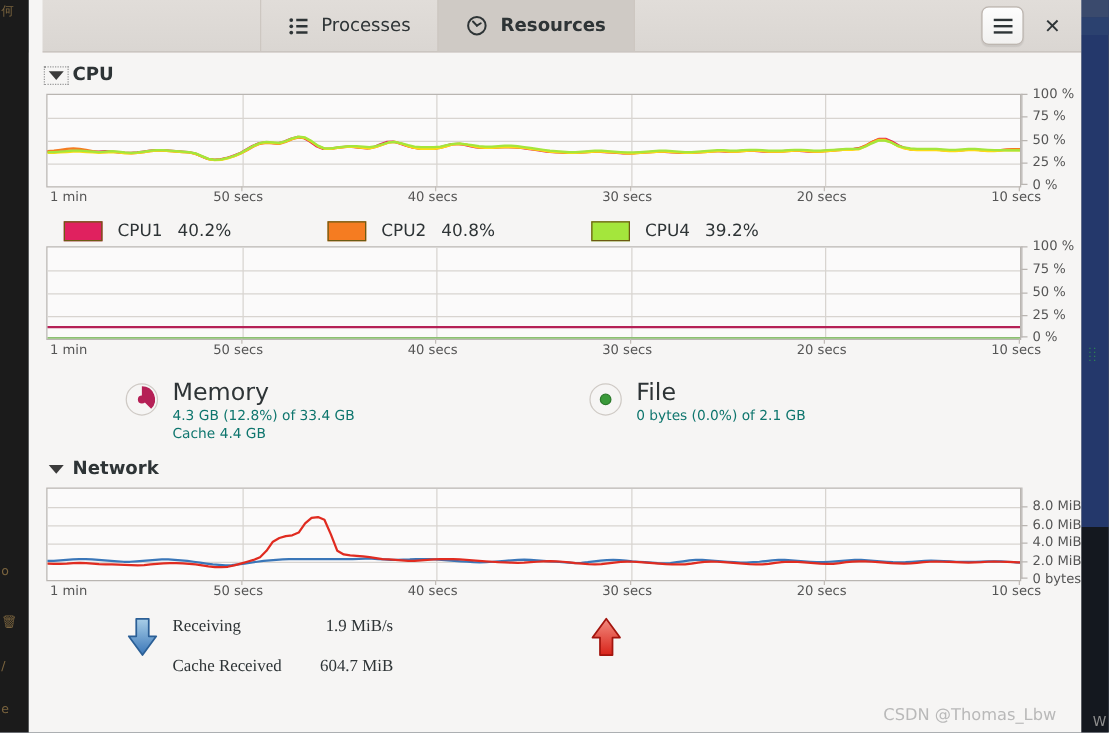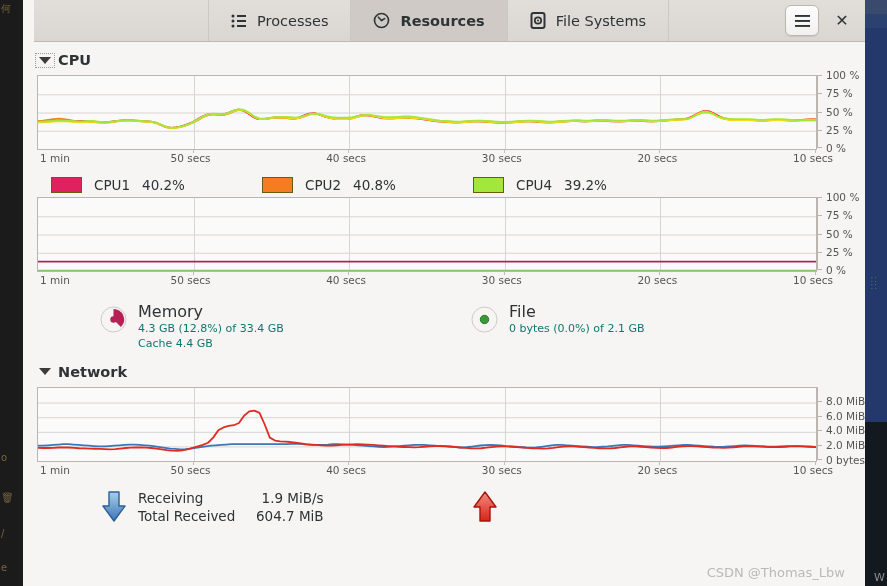--- a/index.html
+++ b/index.html
@@ -163,25 +163,25 @@
   .cpu-val  { font-size: 13.5px; color: #2e3436; }
 
   .two-col {
     display: flex; margin-top: 12px;
   }
   .col { display: flex; gap: 11px; align-items: flex-start; }
   .col.left { width: 432px; padding-left: 63px; }
   .col.right { padding-left: 2px; }
   .meter-icon { flex: 0 0 auto; margin-top: 4px; }
   .meter-texts { line-height: 1.28; }
-  .meter-title { font-size: 16px; color: #2e3436; }
+  .meter-title { font-size: 19px; color: #2e3436; }
   .meter-line  { font-size: 11px; color: #0f766e; }
 
   .net-row { display: flex; align-items: flex-start; gap: 10px; }
-  .net-texts { display: grid; grid-template-columns: 118px auto; row-gap: 2px; }
+  .net-texts { display: grid; grid-template-columns: 118px auto; row-gap: 16px; font-family: Liberation Serif, serif; }
   .net-texts span { font-size: 13.5px; color: #2e3436; }
   .net-texts .num { text-align: right; padding-right: 4px;}
 
   .watermark {
     position: absolute; right: 20px; bottom: 6px;
     font-size: 13px; color: #b9b9b9;
   }
 </style>
 </head>
 <body>
@@ -223,30 +223,20 @@
         <span>
           <svg class="icon-svg" width="17" height="17" viewBox="0 0 17 17">
             <circle cx="8.5" cy="8.5" r="7" fill="none" stroke="#2e3436" stroke-width="1.6"></circle>
             <path d="M8.5 8.5 L5.4 5.2" stroke="#2e3436" stroke-width="1.6" stroke-linecap="round"></path>
             <path d="M8.5 8.5 L11.6 6.6" stroke="#2e3436" stroke-width="1.6" stroke-linecap="round"></path>
           </svg>
         </span>
         <span class="tab-label">Resources</span>
       </div>
 
-      <div class="tab">
-        <span>
-          <svg class="icon-svg" width="16" height="17" viewBox="0 0 16 17">
-            <rect x="1.5" y="1" width="13" height="15" rx="2" fill="none" stroke="#2e3436" stroke-width="2"></rect>
-            <circle cx="8" cy="8.5" r="3.2" fill="none" stroke="#2e3436" stroke-width="1.7"></circle>
-            <circle cx="8" cy="8.5" r="1" fill="#2e3436"></circle>
-          </svg>
-        </span>
-        <span class="tab-label">File Systems</span>
-      </div>
     </div>
 
     <div class="hb-right">
       <div id="menu-button">
         <svg class="icon-svg" width="17" height="14" viewBox="0 0 17 14">
           <rect x="1" y="1" width="15" height="1.9" fill="#2e3436"></rect>
           <rect x="1" y="6" width="15" height="1.9" fill="#2e3436"></rect>
           <rect x="1" y="11" width="15" height="1.9" fill="#2e3436"></rect>
         </svg>
       </div>
@@ -462,21 +452,21 @@
                   <stop offset="0" stop-color="#a9cfe8"></stop>
                   <stop offset="1" stop-color="#3a76b8"></stop>
                 </linearGradient>
               </defs>
               <path d="M9 2 L19 2 L19 16 L25 16 L14 31 L3 16 L9 16 Z" fill="url(#gdown)" stroke="#2b5f96" stroke-width="1.4" stroke-linejoin="round"></path>
             </svg>
           </span>
           <div class="net-texts">
             <span>Receiving</span>
             <span class="num">1.9 MiB/s</span>
-            <span>Total Received</span>
+            <span>Cache Received</span>
             <span class="num">604.7 MiB</span>
           </div>
         </div>
       </div>
       <div class="col right">
         <div class="net-row">
           <span>
             <svg width="28" height="34" viewBox="0 0 28 34">
               <defs>
                 <linearGradient id="gup" x1="0" y1="0" x2="0" y2="1">

